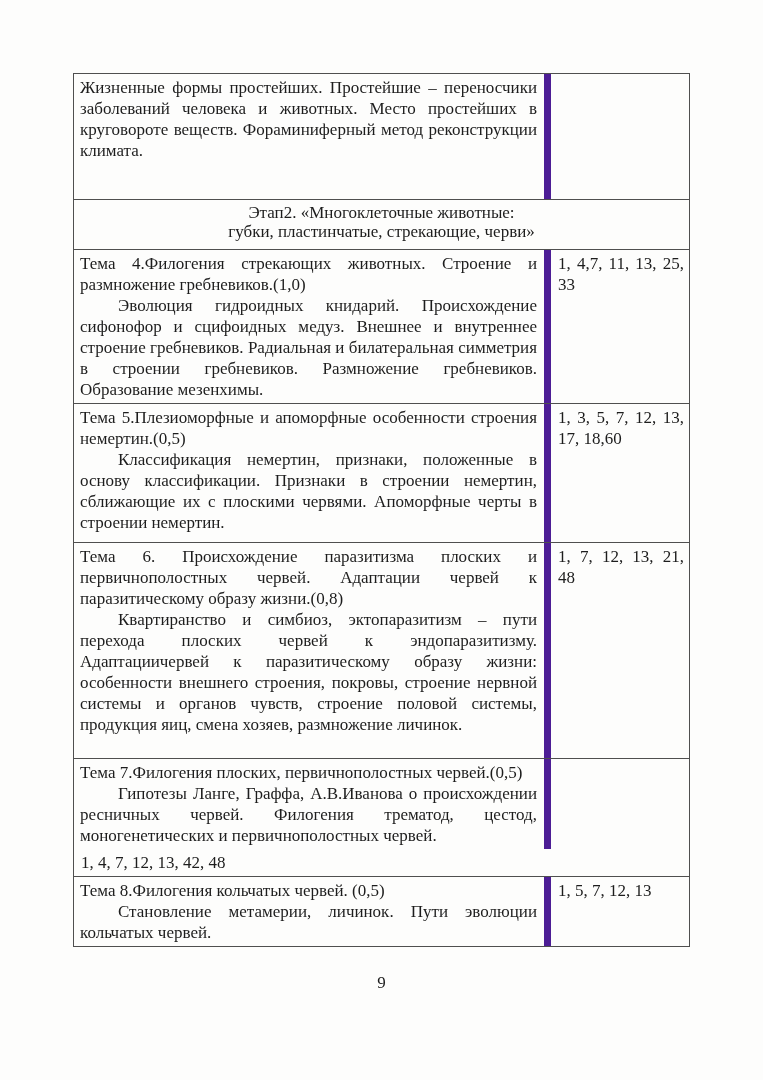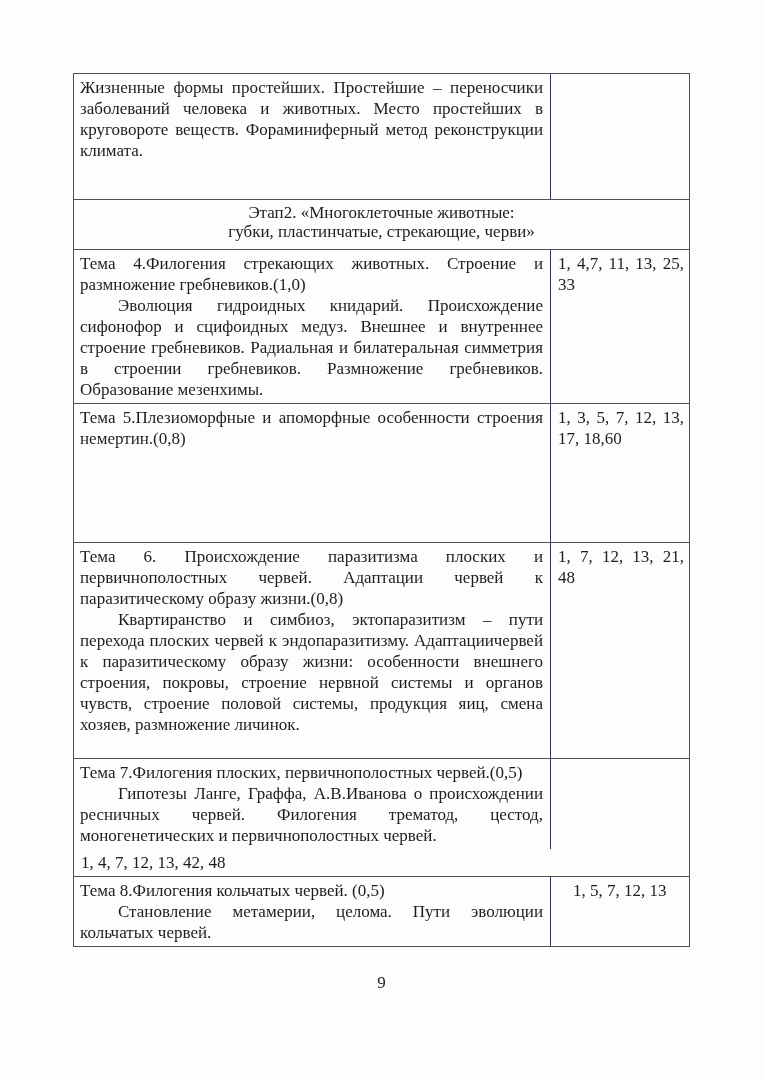--- a/index.html
+++ b/index.html
@@ -17,25 +17,25 @@
   .doc-table {
     position: absolute;
     left: 73px;
     top: 73px;
     width: 617px;
     border: 1px solid #4f4f4f;
     box-sizing: border-box;
     background: transparent;
   }
   .row { display: flex; border-bottom: 1px solid #4f4f4f; box-sizing: border-box; }
-  .row:last-child { border-bottom: none; gap: 15px; }
+  .row:last-child { border-bottom: none; }
   .cell { box-sizing: border-box; }
   .cell-main {
     width: 477px;
-    border-right: 1px solid #4c1d95;
+    border-right: 7px solid #4c1d95;
     padding: 3px 7px 3px 6px;
   }
   .cell-refs {
     flex: 1;
     padding: 3px 5px 3px 7px;
     text-align: justify;
   }
   .cell-section {
     width: 100%;
     text-align: center;
@@ -82,21 +82,22 @@
     <div class="row r3">
       <div class="cell cell-main">
         <p class="title">Тема 4.Филогения стрекающих животных. Строение и размножение гребневиков.(1,0)</p>
         <p class="body">Эволюция гидроидных книдарий. Происхождение сифонофор и сцифоидных медуз. Внешнее и внутреннее строение гребневиков. Радиальная и билатеральная симметрия в строении гребневиков. Размножение гребневиков. Образование мезенхимы.</p>
       </div>
       <div class="cell cell-refs">1, 4,7, 11, 13, 25, 33</div>
     </div>
 
     <div class="row r4">
       <div class="cell cell-main">
-        <p class="title">Тема 5.Плезиоморфные и апоморфные особенности строения немертин.(0,8)</p>
+        <p class="title">Тема 5.Плезиоморфные и апоморфные особенности строения немертин.(0,5)</p>
+        <p class="body">Классификация немертин, признаки, положенные в основу классификации. Признаки в строении немертин, сближающие их с плоскими червями. Апоморфные черты в строении немертин.</p>
       </div>
       <div class="cell cell-refs">1, 3, 5, 7, 12, 13, 17, 18,60</div>
     </div>
 
     <div class="row r5">
       <div class="cell cell-main">
         <p class="title">Тема 6. Происхождение паразитизма плоских и первичнополостных червей. Адаптации червей к паразитическому образу жизни.(0,8)</p>
         <p class="body">Квартиранство и симбиоз, эктопаразитизм – пути перехода плоских червей к эндопаразитизму. Адаптациичервей к паразитическому образу жизни: особенности внешнего строения, покровы, строение нервной системы и органов чувств, строение половой системы, продукция яиц, смена хозяев, размножение личинок.</p>
       </div>
       <div class="cell cell-refs">1, 7, 12, 13, 21, 48</div>
@@ -106,21 +107,21 @@
       <div class="cell cell-main">
         <p class="title">Тема 7.Филогения плоских, первичнополостных червей.(0,5)</p>
         <p class="body">Гипотезы Ланге, Граффа, А.В.Иванова о происхождении ресничных червей. Филогения трематод, цестод, моногенетических и первичнополостных червей.</p>
       </div>
       <div class="cell cell-refs">1, 4, 7, 12, 13, 42, 48</div>
     </div>
 
     <div class="row r7">
       <div class="cell cell-main">
         <p class="title">Тема 8.Филогения кольчатых червей. (0,5)</p>
-        <p class="body">Становление метамерии, целома. Пути эволюции кольчатых червей.</p>
+        <p class="body">Становление метамерии, личинок. Пути эволюции кольчатых червей.</p>
       </div>
       <div class="cell cell-refs">1, 5, 7, 12, 13</div>
     </div>
 
   </div>
 
   <div class="page-number">9</div>
 
 </div>
 

